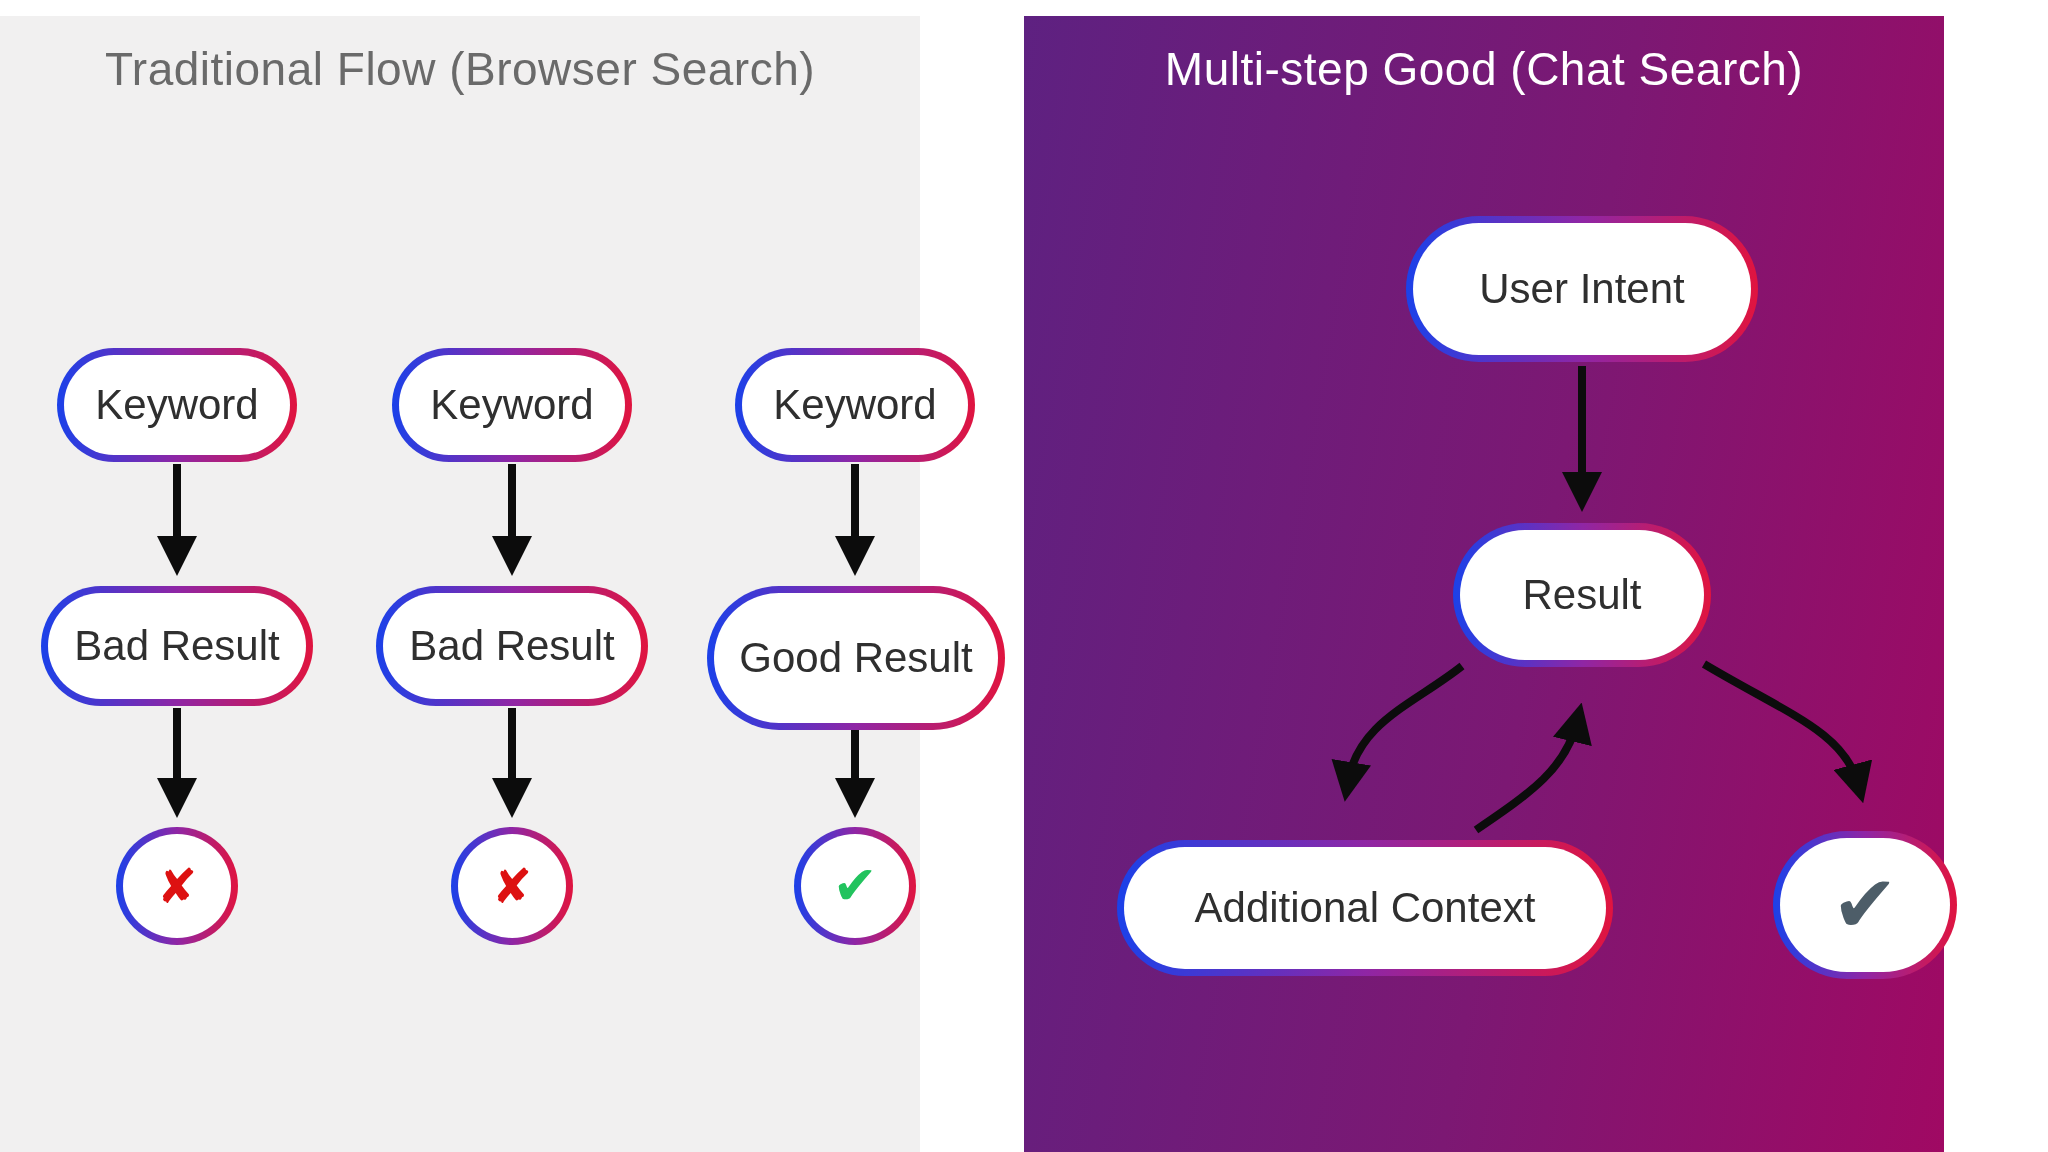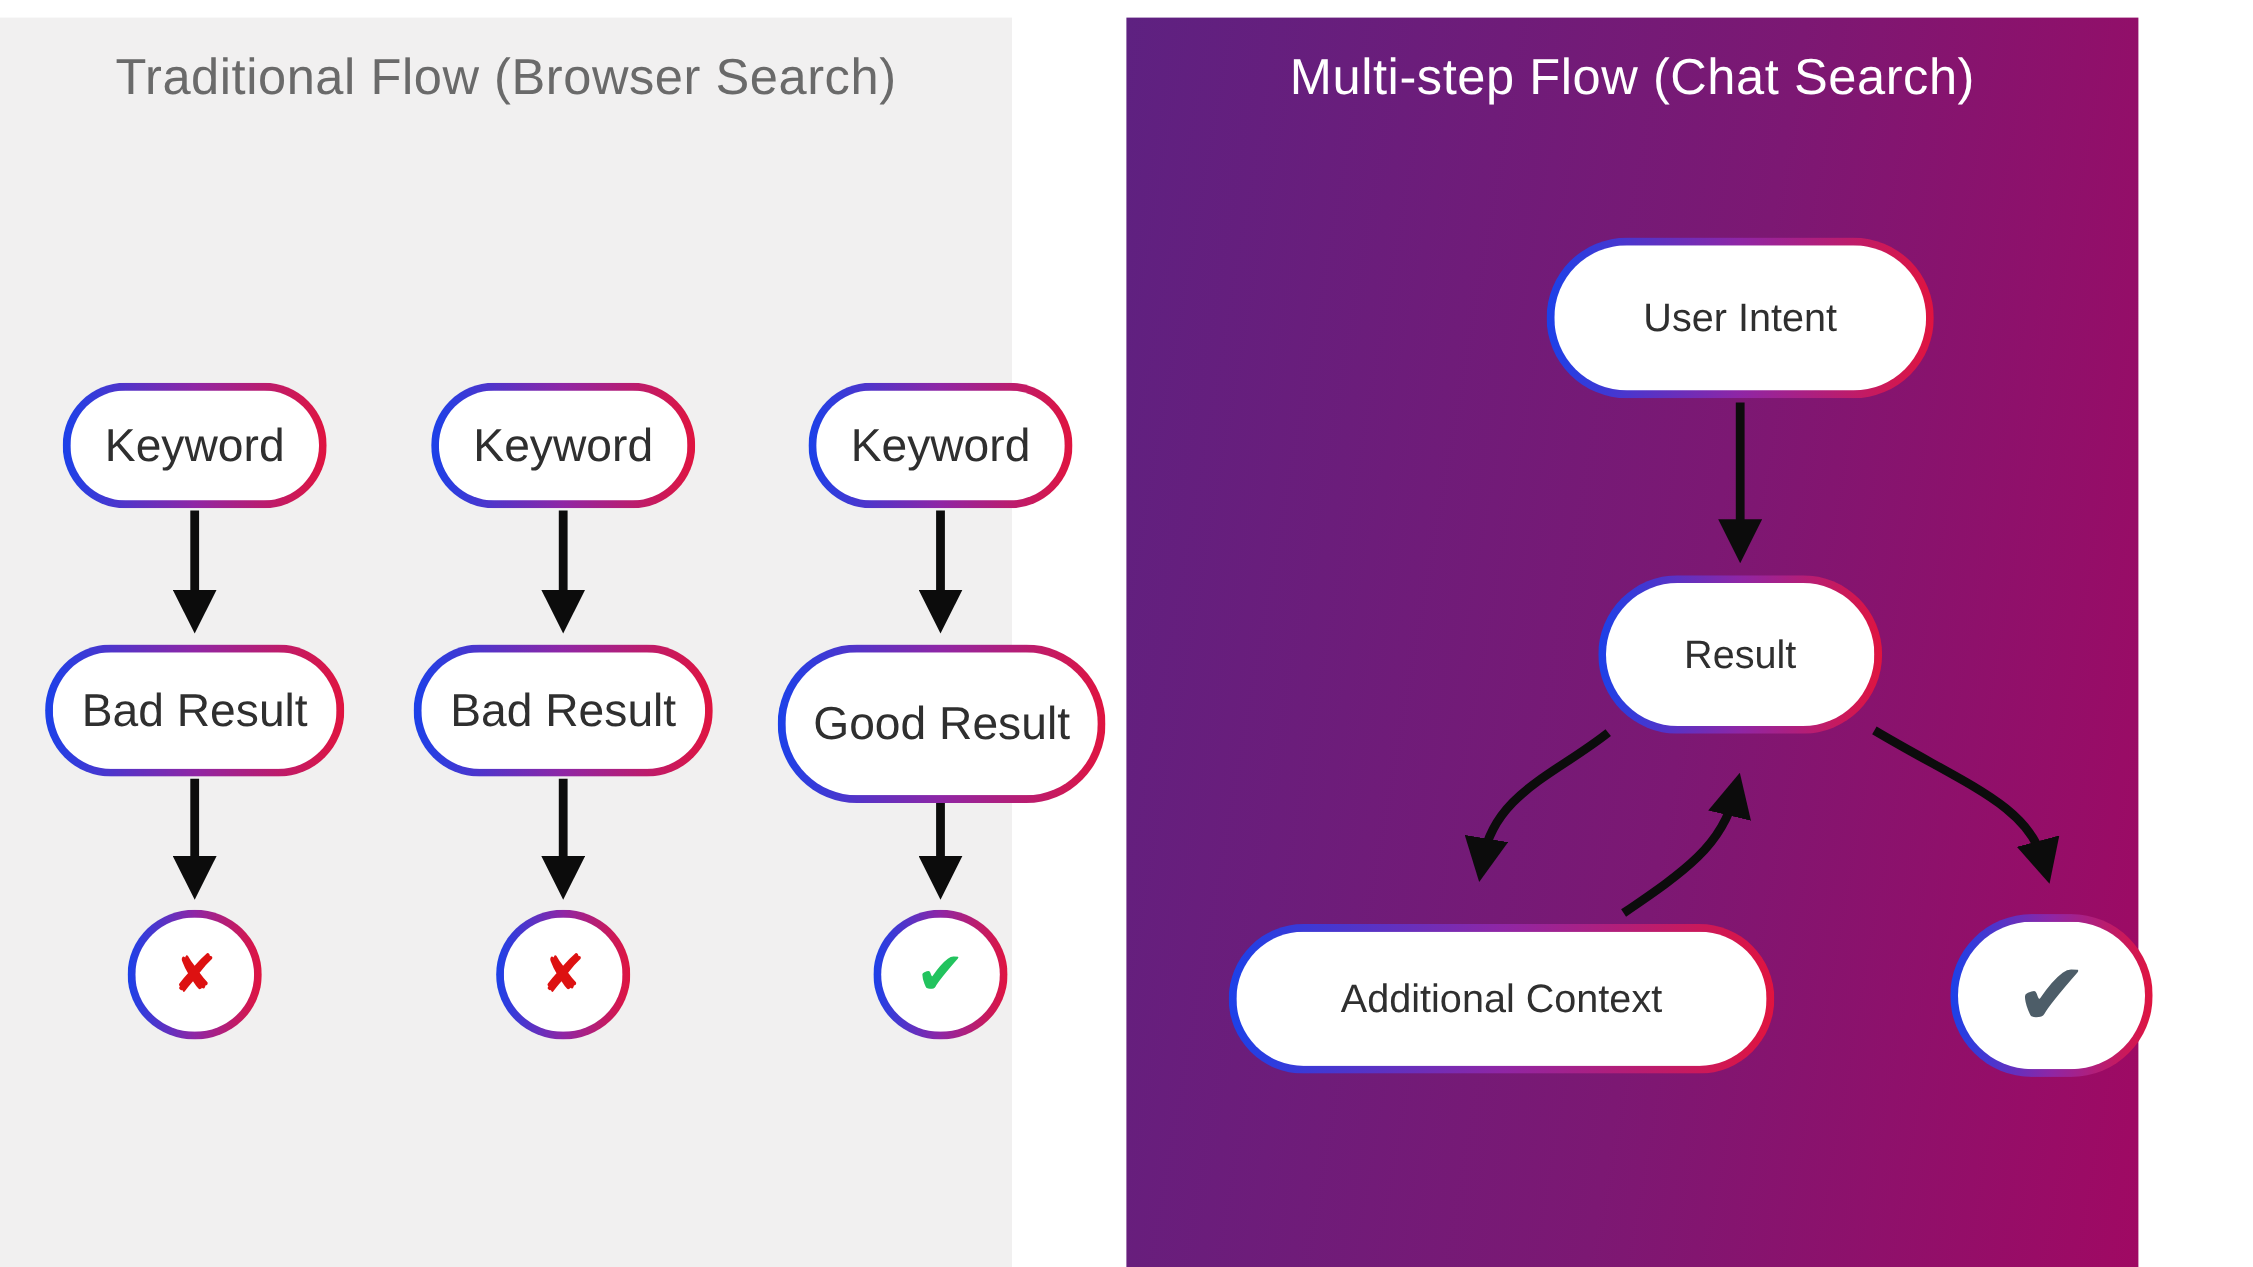--- a/index.html
+++ b/index.html
@@ -50,21 +50,21 @@
     align-items: center;
     justify-content: center;
     box-sizing: border-box;
     color: #2f2f2f;
   }
   .pill { border-radius: 999px; }
   .outcome-circle { border-radius: 50%; }
   .outcome-oval { border-radius: 80px; }
 
   .pill-label-sm { font-size: 42px; color: #2f2f2f; }
-  .pill-label-lg { font-size: 36px; color: #2f2f2f; }
+  .pill-label-lg { font-size: 42px; color: #2f2f2f; }
 
   .glyph { font-family: "DejaVu Sans", sans-serif; font-weight: bold; line-height: 1; }
   .glyph-fail    { color: #dd1111; font-size: 48px; }
   .glyph-success { color: #22c35e; font-size: 54px; }
   .glyph-final   { color: #4d5d68; font-size: 80px; }
 
   
   .k1 { left: 57px;  top: 348px; width: 240px; height: 114px; }
   .k2 { left: 392px; top: 348px; width: 240px; height: 114px; }
   .k3 { left: 735px; top: 348px; width: 240px; height: 114px; }
@@ -83,21 +83,21 @@
 </style>
 </head>
 <body>
 
 <div class="stage">
 
   <div class="panel panel-left">
     <div class="panel-title">Traditional Flow (Browser Search)</div>
   </div>
   <div class="panel panel-right">
-    <div class="panel-title">Multi-step Flow (Chat Search)</div>
+    <div class="panel-title">Multi-step Good (Chat Search)</div>
   </div>
 
   <svg class="arrow-layer" viewBox="0 0 2048 1152" xmlns="http://www.w3.org/2000/svg">
     <defs>
       <marker id="ah" viewBox="0 0 10 10" refX="5" refY="5" markerWidth="5" markerHeight="5" orient="auto">
         <path d="M 0 0 L 10 5 L 0 10 z" fill="#0c0c0c"></path>
       </marker>
     </defs>
     <g stroke="#0c0c0c" stroke-width="8" fill="none">
 

